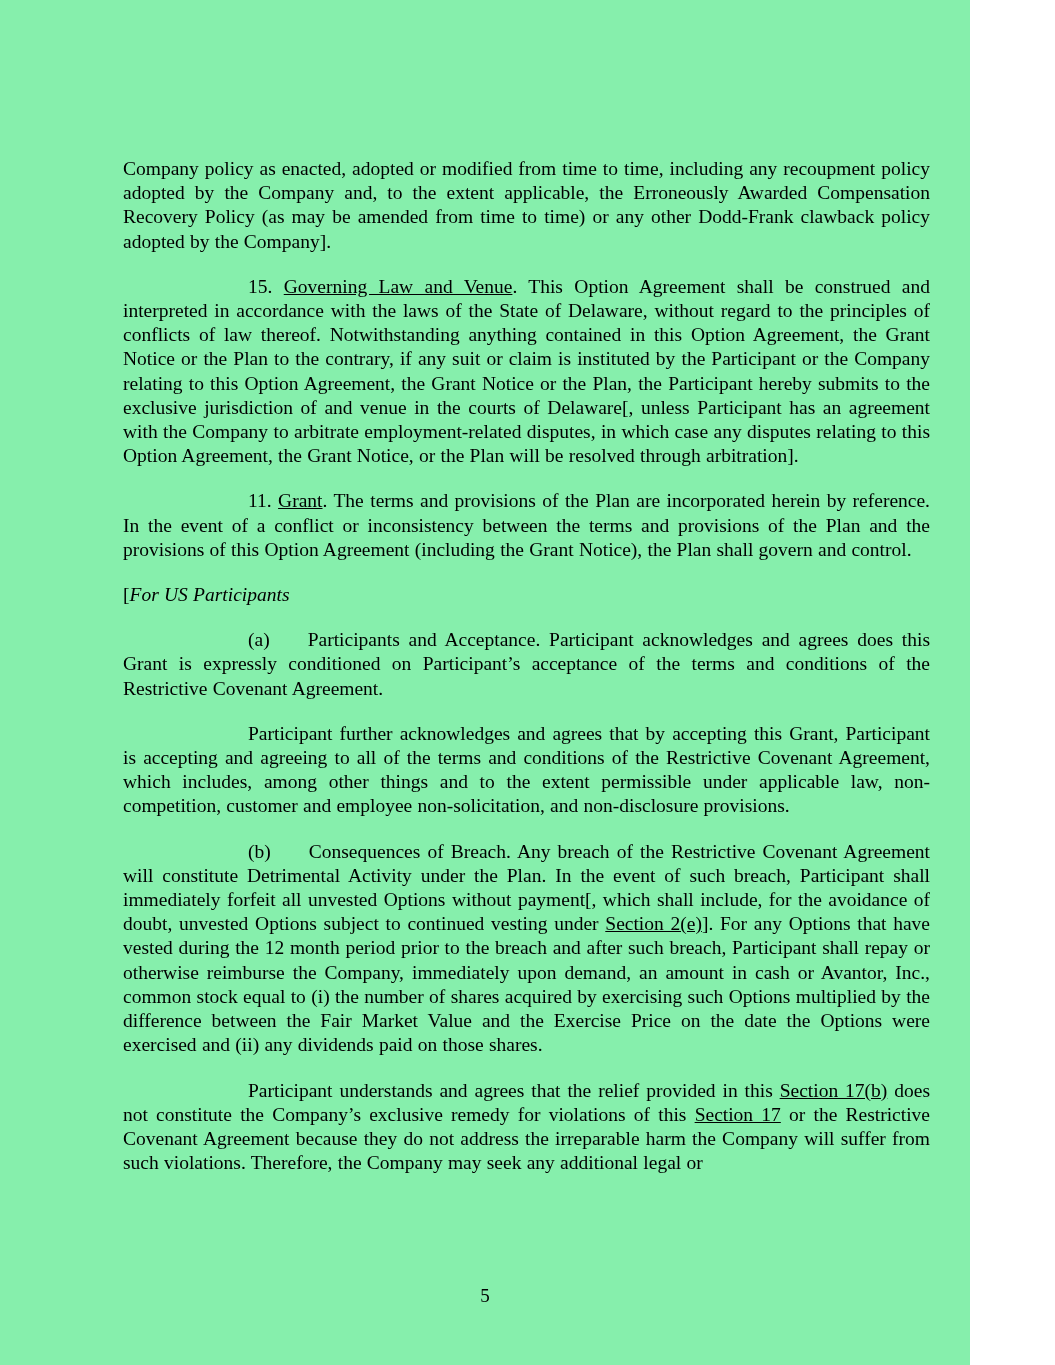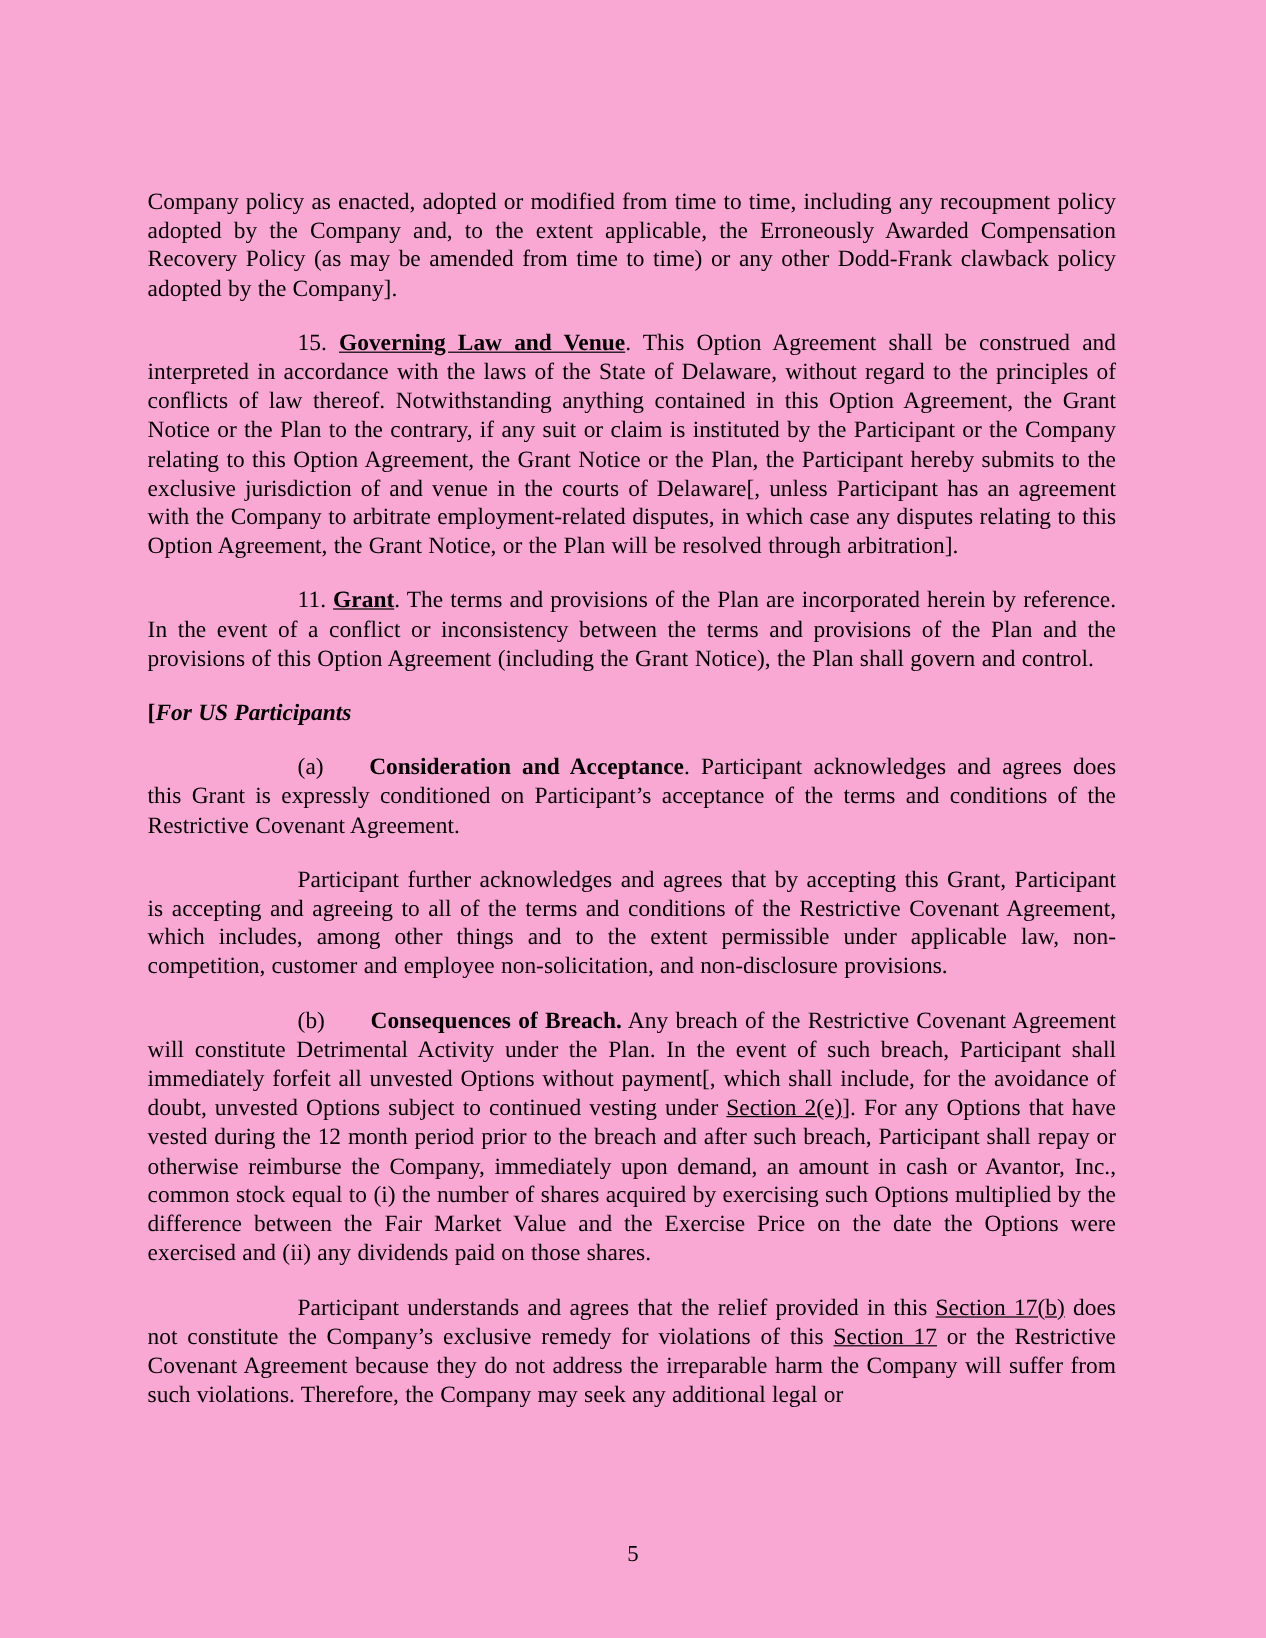--- a/index.html
+++ b/index.html
@@ -3,41 +3,41 @@
 <meta charset="utf-8">
 <style>
   * { margin: 0; padding: 0; box-sizing: border-box; }
   html, body { background: #ffffff; }
   body {
     font-family: "Liberation Serif", "DejaVu Serif", serif;
     color: #000000;
   }
   .page {
     position: relative;
-    width: 1055px;
+    width: 970px;
     height: 1365px;
-    background: #f9a8d4;
+    background: #86efac;
     overflow: hidden;
   }
   .content {
     position: absolute;
     top: 157px;
     left: 123px;
     width: 807px;
   }
   p.para {
     font-size: 19.5px;
     line-height: 24.2px;
     text-align: justify;
     margin-bottom: 21px;
     word-spacing: 0.02em;
   }
   p.para.indent { text-indent: 125px; }
   p.para:last-child { margin-bottom: 12px; font-family: Liberation Serif, serif; }
-  .b { font-weight: bold; }
+  .b { font-weight: normal; }
   .u { text-decoration: underline; }
   .i { font-style: italic; margin-top: 39px; }
   .tab { display: inline-block; width: 38px; }
   .footer {
     position: absolute;
     bottom: 58px;
     left: 0;
     right: 0;
     text-align: center;
     font-size: 19px;
@@ -45,19 +45,19 @@
 </style>
 </head>
 <body>
 
 <div class="page">
   <div class="content">
       <p class="para"><span>Company policy as enacted, adopted or modified from time to time, including any recoupment policy adopted by the Company and, to the extent applicable, the Erroneously Awarded Compensation Recovery Policy (as may be amended from time to time) or any other Dodd-Frank clawback policy adopted by the Company].</span></p>
       <p class="para indent"><span>15. </span><span class="b u">Governing Law and Venue</span><span>.  This Option Agreement shall be construed and interpreted in accordance with the laws of the State of Delaware, without regard to the principles of conflicts of law thereof.  Notwithstanding anything contained in this Option Agreement, the Grant Notice or the Plan to the contrary, if any suit or claim is instituted by the Participant or the Company relating to this Option Agreement, the Grant Notice or the Plan, the Participant hereby submits to the exclusive jurisdiction of and venue in the courts of Delaware[, unless Participant has an agreement with the Company to arbitrate employment-related disputes, in which case any disputes relating to this Option Agreement, the Grant Notice, or the Plan will be resolved through arbitration].</span></p>
       <p class="para indent"><span>11. </span><span class="b u">Grant</span><span>.  The terms and provisions of the Plan are incorporated herein by reference.  In the event of a conflict or inconsistency between the terms and provisions of the Plan and the provisions of this Option Agreement (including the Grant Notice), the Plan shall govern and control.</span></p>
       <p class="para"><span class="b">[</span><span class="b i">For US Participants</span></p>
-      <p class="para indent"><span>(a)</span><span class="tab"></span><span class="b">Consideration and Acceptance</span><span>. Participant acknowledges and agrees does this Grant is expressly conditioned on Participant’s acceptance of the terms and conditions of the Restrictive Covenant Agreement.</span></p>
+      <p class="para indent"><span>(a)</span><span class="tab"></span><span class="b">Participants and Acceptance</span><span>. Participant acknowledges and agrees does this Grant is expressly conditioned on Participant’s acceptance of the terms and conditions of the Restrictive Covenant Agreement.</span></p>
       <p class="para indent"><span>Participant further acknowledges and agrees that by accepting this Grant, Participant is accepting and agreeing to all of the terms and conditions of the Restrictive Covenant Agreement, which includes, among other things and to the extent permissible under applicable law, non-competition, customer and employee non-solicitation, and non-disclosure provisions.</span></p>
       <p class="para indent"><span>(b)</span><span class="tab"></span><span class="b">Consequences of Breach.</span><span> Any breach of the Restrictive Covenant Agreement will constitute Detrimental Activity under the Plan. In the event of such breach, Participant shall immediately forfeit all unvested Options without payment[, which shall include, for the avoidance of doubt, unvested Options subject to continued vesting under </span><span class="u">Section 2(e)</span><span>]. For any Options that have vested during the 12 month period prior to the breach and after such breach, Participant shall repay or otherwise reimburse the Company, immediately upon demand, an amount in cash or Avantor, Inc., common stock equal to (i) the number of shares acquired by exercising such Options multiplied by the difference between the Fair Market Value and the Exercise Price on the date the Options were exercised and (ii) any dividends paid on those shares.</span></p>
       <p class="para indent"><span>Participant understands and agrees that the relief provided in this </span><span class="u">Section 17(b)</span><span> does not constitute the Company’s exclusive remedy for violations of this </span><span class="u">Section 17</span><span> or the Restrictive Covenant Agreement because they do not address the irreparable harm the Company will suffer from such violations. Therefore, the Company may seek any additional legal or</span></p>
     </div>
   <div class="footer">5</div>
 </div>
 
 </body></html>

